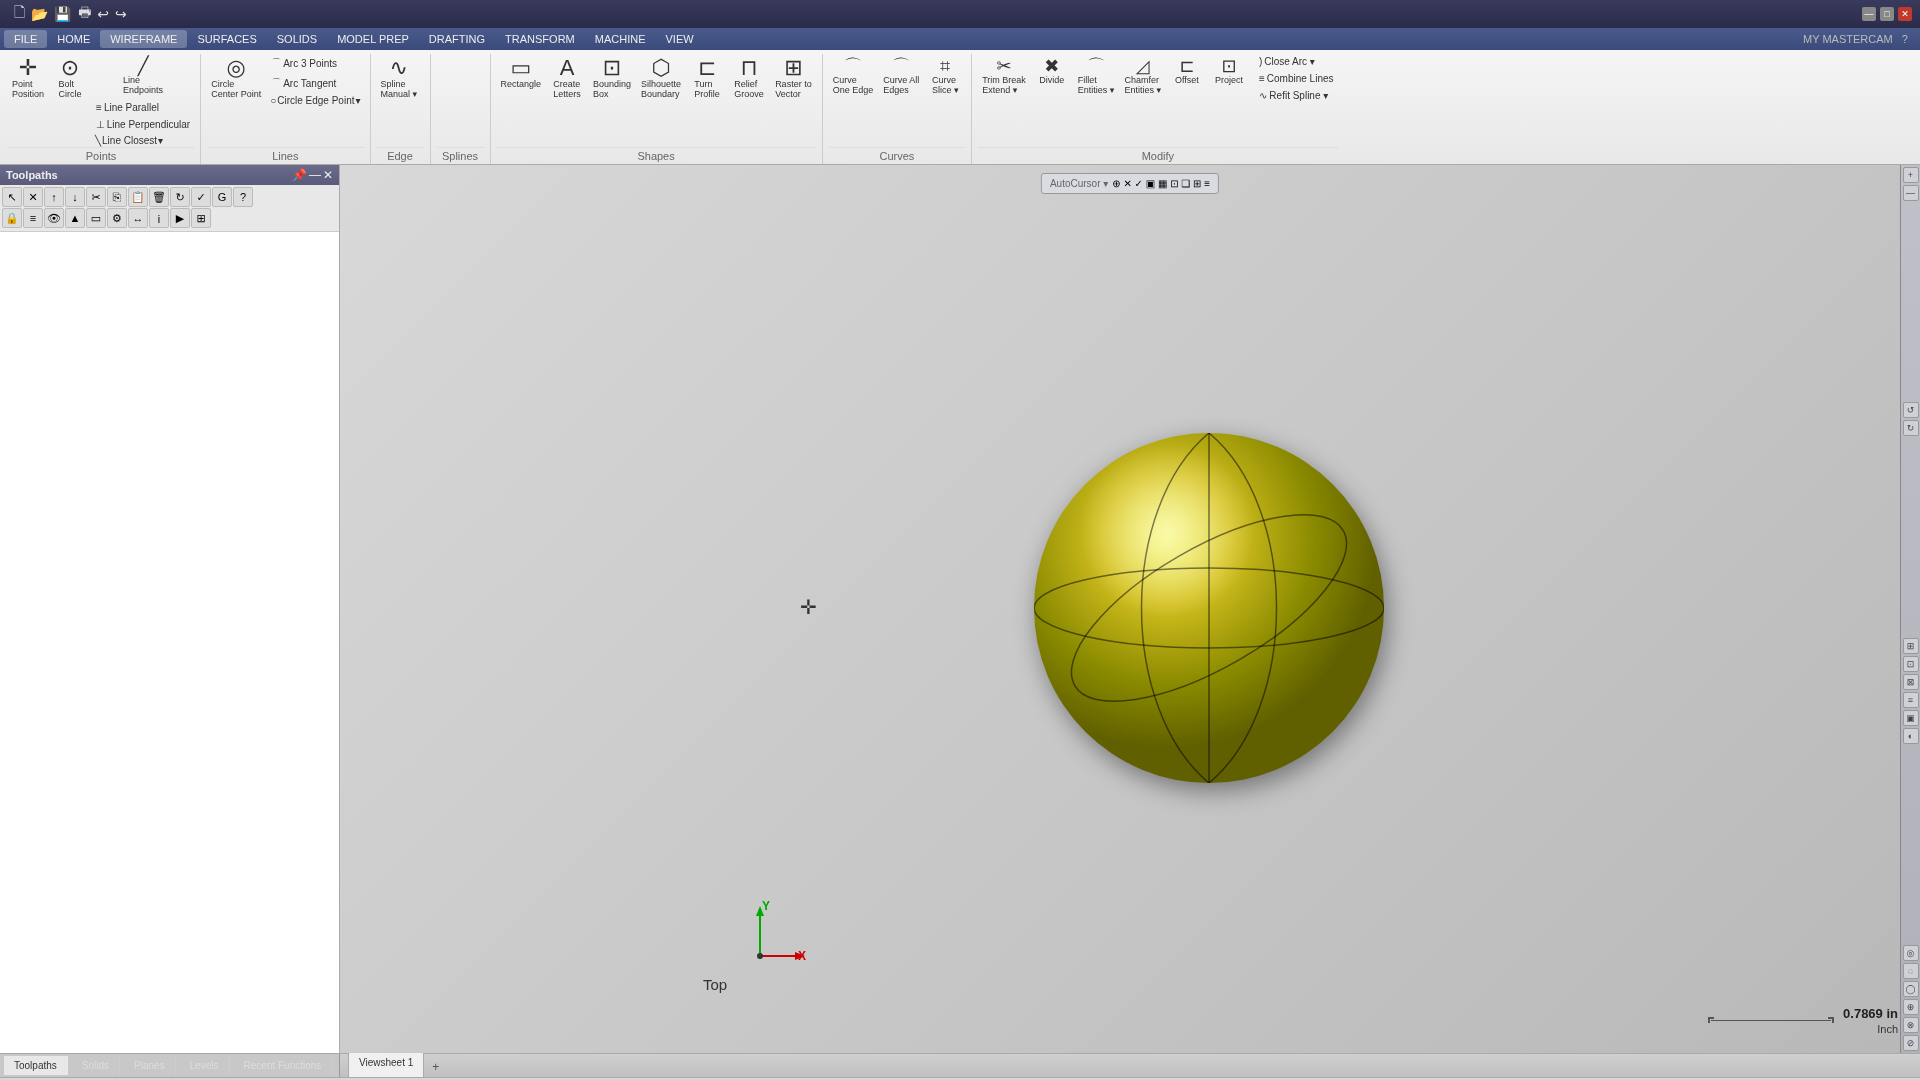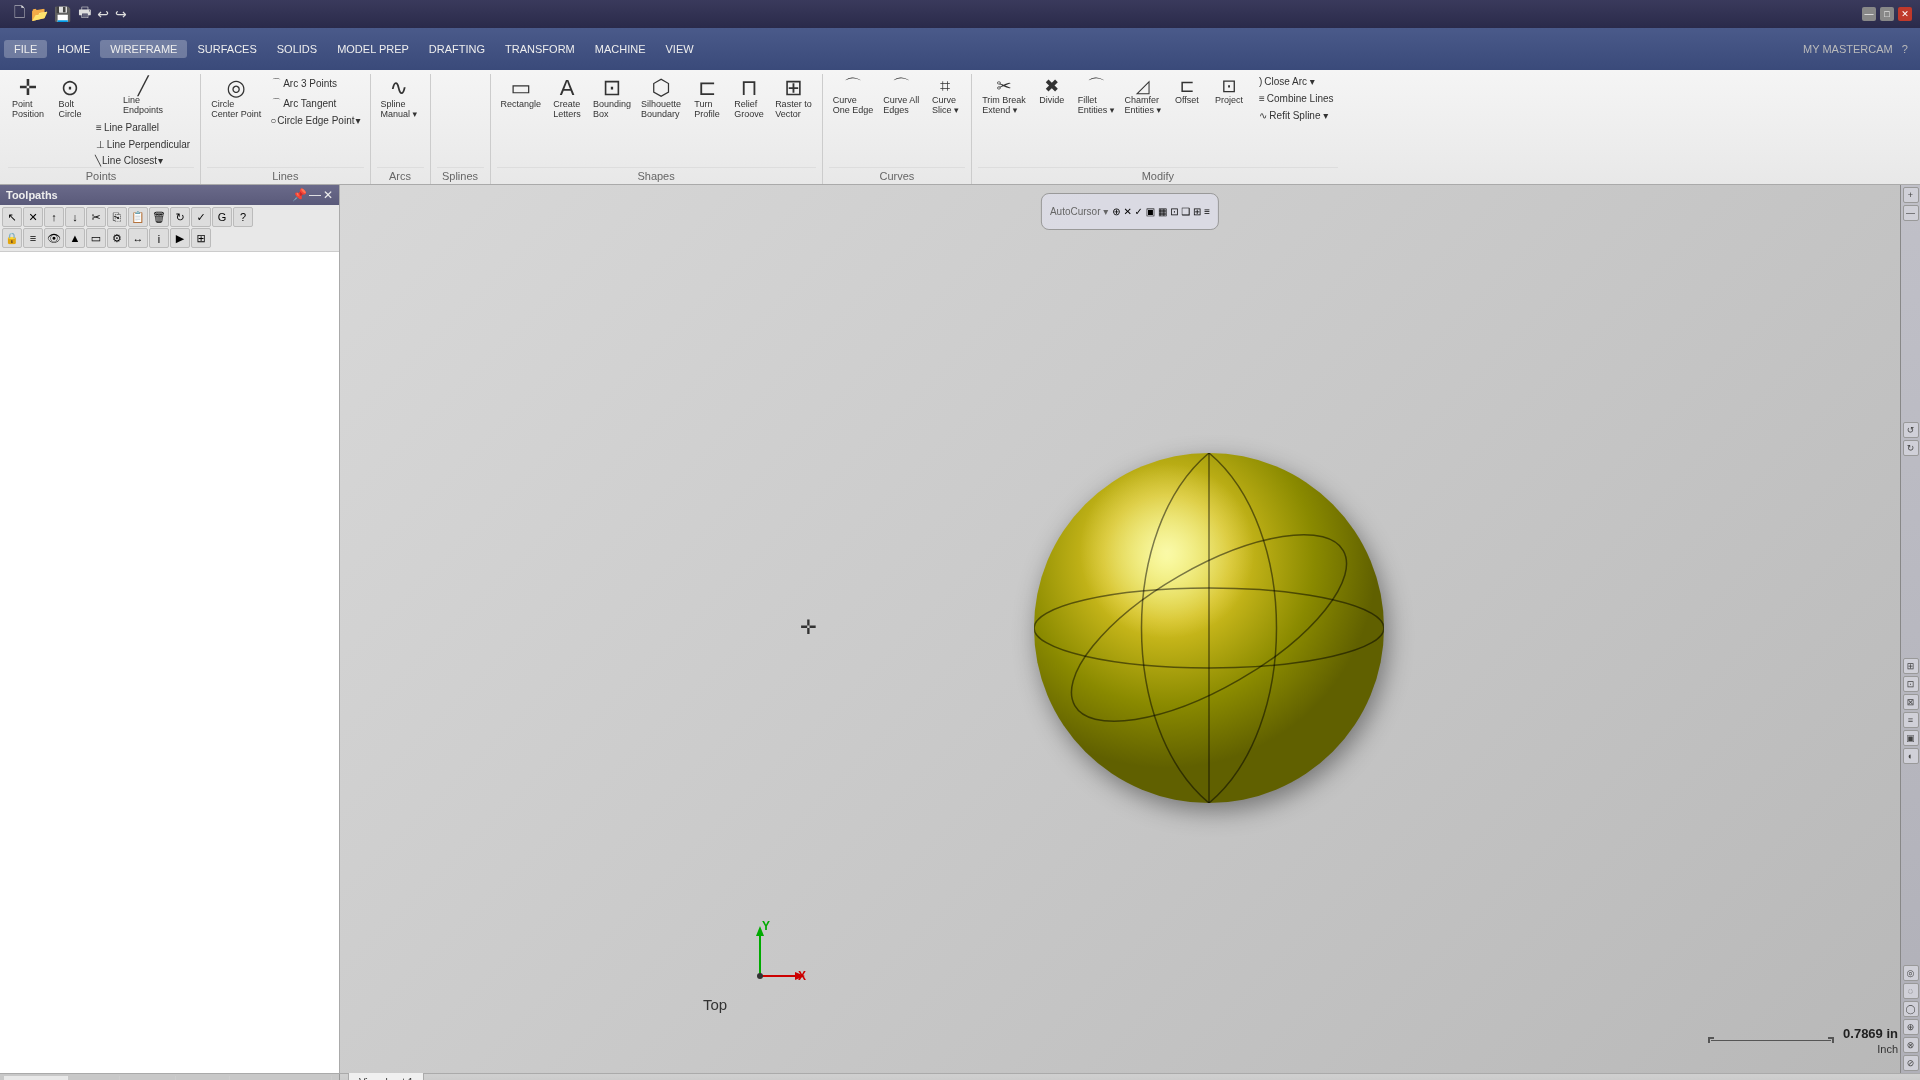--- a/index.html
+++ b/index.html
@@ -16,21 +16,21 @@
     #title-bar .win-btn { width: 14px; height: 14px; border-radius: 2px; border: none; cursor: pointer; font-size: 9px; display: flex; align-items: center; justify-content: center; }
     #title-bar .win-btn.min { background: #888; color: #fff; }
     #title-bar .win-btn.max { background: #888; color: #fff; }
     #title-bar .win-btn.close { background: #c0392b; color: #fff; }
     #title-bar .logo-area { display: flex; gap: 4px; align-items: center; }
 
     
     #menu-bar {
       display: flex; align-items: center;
       background: linear-gradient(to bottom, #4a5a8a, #3a4a7a);
-      height: 42px; padding: 4px 4px;
+      height: 22px; padding: 4px 4px;
     }
     .menu-item {
       padding: 3px 10px; color: #eee; font-size: 11px; cursor: pointer;
       border-radius: 3px;
     }
     .menu-item.active { background: rgba(255,255,255,0.25); }
     .menu-right { margin-left: auto; color: #bbb; font-size: 11px; padding-right: 8px; }
 
     
     #ribbon {
@@ -110,22 +110,22 @@
     
     #viewport {
       flex: 1; background: linear-gradient(135deg, #d8d8d8 0%, #c8c8c8 50%, #b8b8b8 100%);
       position: relative; overflow: hidden;
     }
 
     
     #command-bar {
       position: absolute; top: 8px; left: 50%; transform: translateX(-50%);
       background: rgba(220,220,230,0.9); border: 1px solid #999;
-      padding: 12px 8px; display: flex; gap: 4px; align-items: center;
-      border-radius: 8px; font-size: 10px;
+      padding: 4px 8px; display: flex; gap: 4px; align-items: center;
+      border-radius: 3px; font-size: 10px;
     }
 
     
     #sphere-container {
       position: absolute; top: 50%; left: 55%; transform: translate(-50%, -50%);
     }
     .sphere-svg { filter: drop-shadow(4px 8px 12px rgba(0,0,0,0.4)); }
 
     
     #axis-indicator {
@@ -274,21 +274,21 @@
       <div class="ribbon-group-label">Lines</div>
     </div>
 
     <div class="ribbon-group">
       <div class="ribbon-buttons">
         <div class="ribbon-btn-large">
           <div class="icon">∿</div>
           <div>Spline<br>Manual ▾</div>
         </div>
       </div>
-      <div class="ribbon-group-label">Arcs</div>
+      <div class="ribbon-group-label">Edge</div>
     </div>
 
     <div class="ribbon-group">
       <div class="ribbon-group-label">Splines</div>
     </div>
 
     <div class="ribbon-group">
       <div class="ribbon-buttons">
         <div class="ribbon-btn-large">
           <div class="icon">▭</div>

